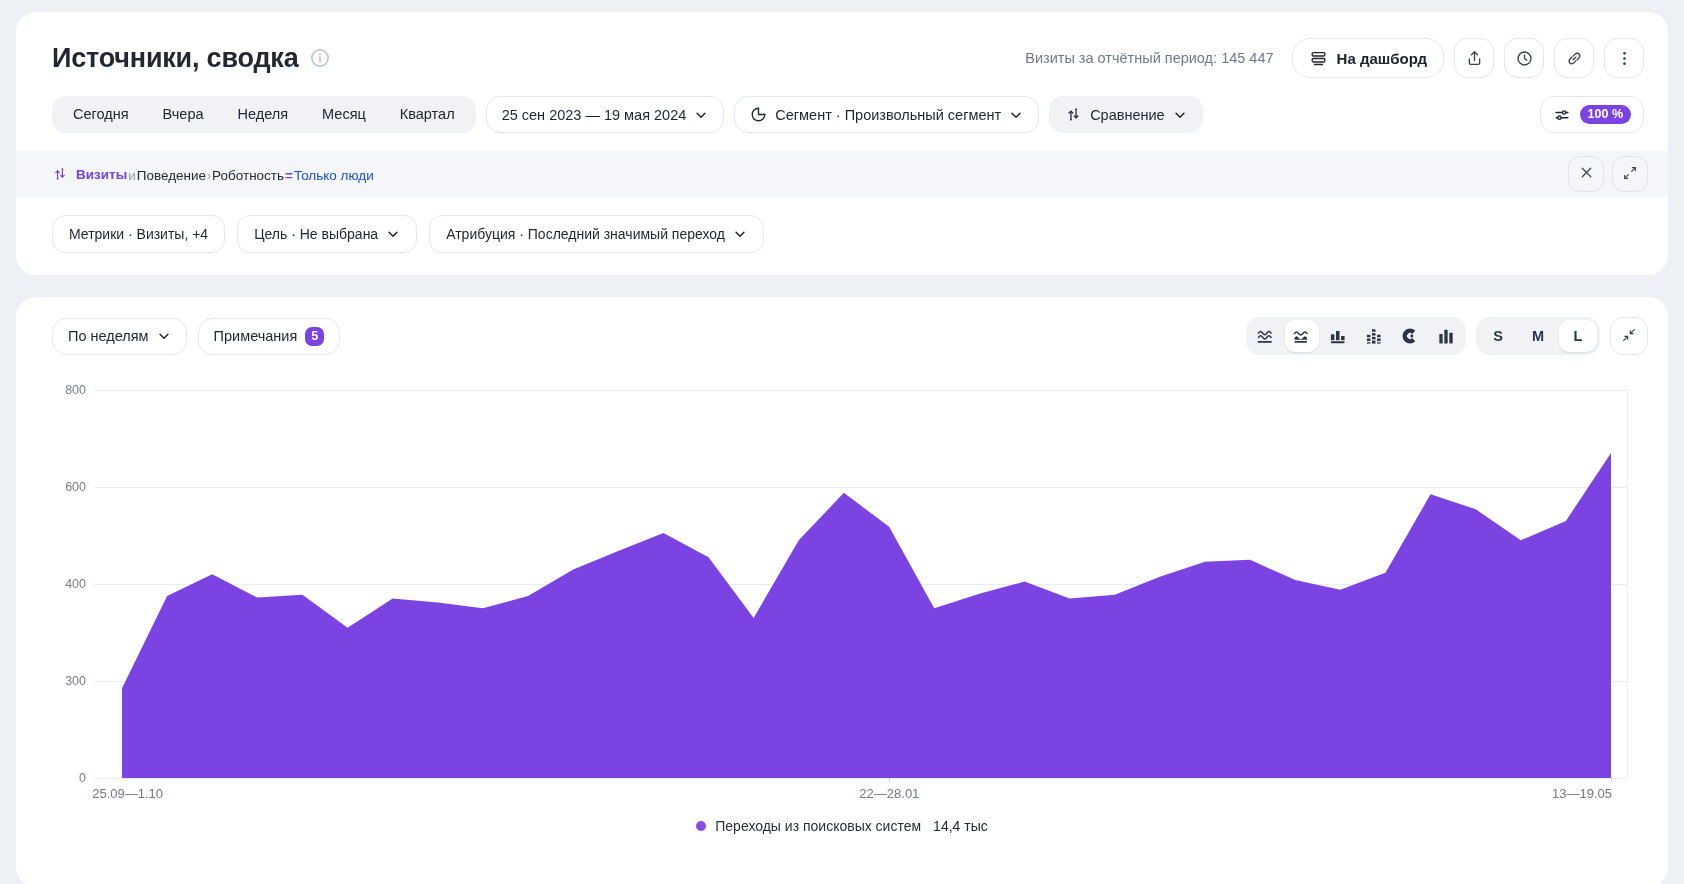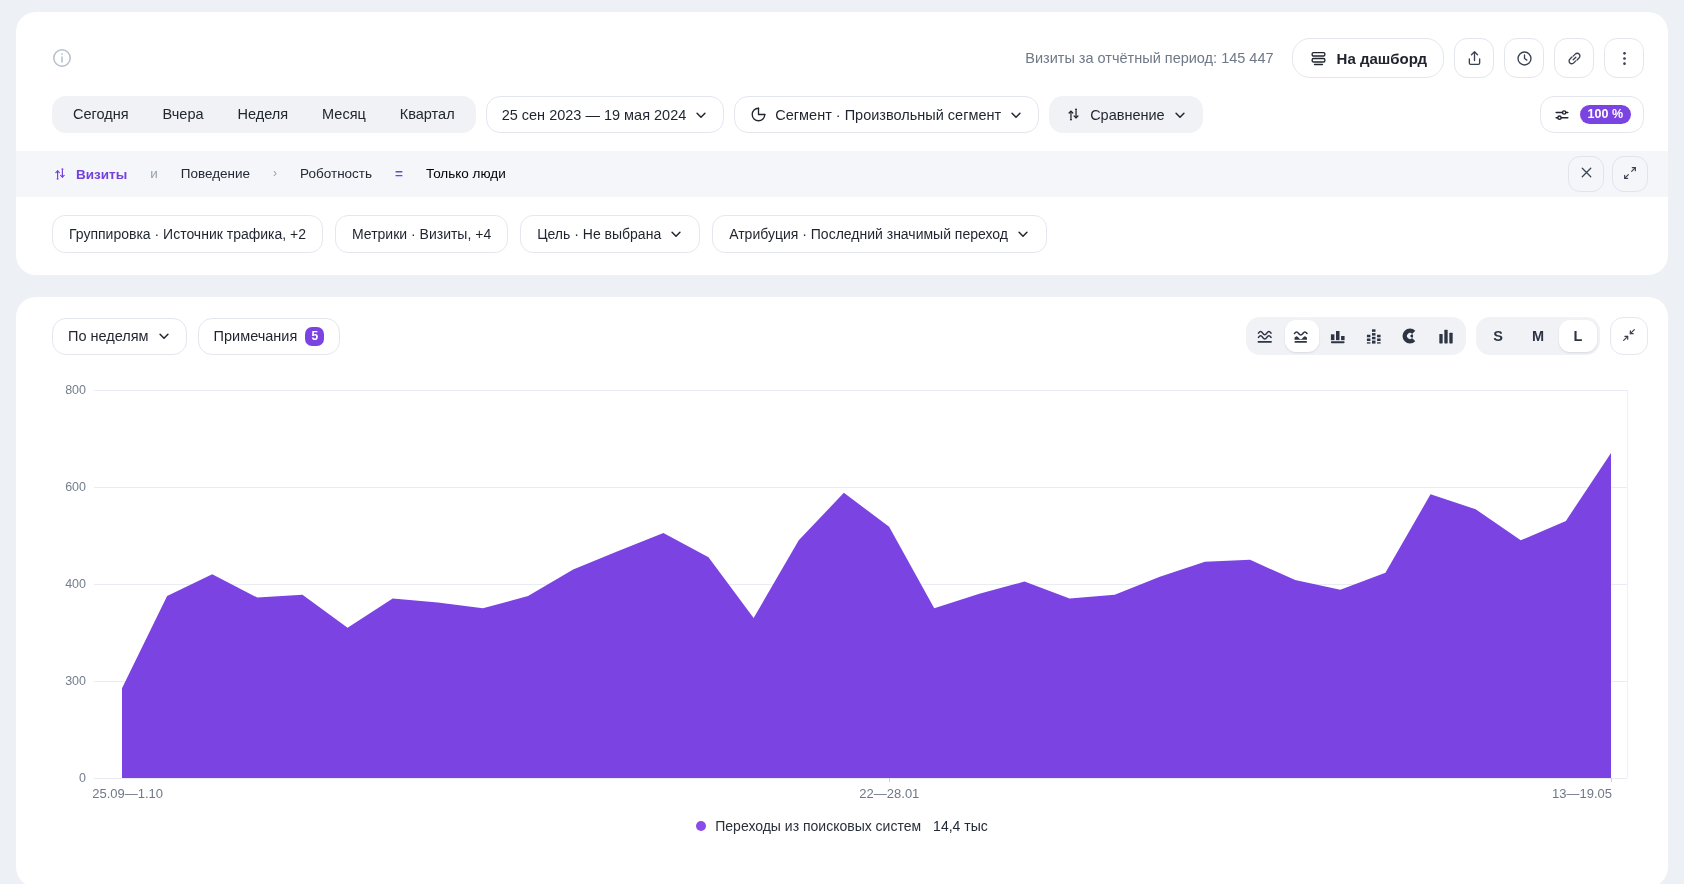--- a/index.html
+++ b/index.html
@@ -42,27 +42,27 @@
     background:#fff; border:1px solid #e3e7ed; border-radius:14px; font-size:14.5px; color:#1f242e; cursor:pointer; white-space:nowrap;
   }
   .select-pill.gray { background:#f0f2f6; border-color:transparent; }
   .chev { width:14px; height:14px; color:#20252f; flex:0 0 auto; }
   .mini-ic { width:17px; height:17px; color:#20252f; flex:0 0 auto; }
   .sampling-pill { display:inline-flex; align-items:center; gap:10px; height:37px; padding:0 12px; background:#fff; border:1px solid #e3e7ed; border-radius:14px; cursor:pointer; }
   .badge { background:#7b44e2; color:#fff; font-size:12.5px; font-weight:700; border-radius:10px; padding:3px 8px; line-height:1; }
 
   
   .filter-band { margin-top:18px; background:#f4f6fa; height:46px; display:flex; align-items:center; justify-content:space-between; padding:0 20px 0 36px; }
-  .fb-left { display:flex; align-items:flex-start; gap:23px; font-size:13.5px; }
+  .fb-left { display:flex; align-items:flex-end; gap:1px; font-size:13.5px; }
   .fb-metric { color:#7342dd; font-weight:600; display:inline-flex; align-items:center; gap:7px; cursor:pointer; }
   .fb-and { color:#97a0ad; }
   .fb-dim { color:#242a35; cursor:pointer; }
   .fb-sep { color:#9aa3b0; font-size:12px; }
   .fb-eq { color:#7342dd; font-weight:700; }
-  .fb-val { color:#000000; cursor:pointer; }
+  .fb-val { color:#1d4ed8; cursor:pointer; }
   .fb-right { display:flex; align-items:center; gap:8px; }
   .sq-btn { width:36px; height:36px; border:1px solid #e0e4eb; border-radius:12px; background:transparent; display:inline-flex; align-items:center; justify-content:center; color:#3a4354; cursor:pointer; }
 
   
   .chips-row { display:flex; align-items:center; gap:12px; padding:18px 24px 0 36px; }
   .chip {
     display:inline-flex; align-items:center; gap:8px; height:38px; padding:0 16px;
     border:1px solid #e4e8ee; border-radius:13px; background:#fff; font-size:14px; color:#1f242e; cursor:pointer; white-space:nowrap;
   }
 
@@ -100,20 +100,21 @@
   .legend-label { color:#2a303b; cursor:pointer; }
   .legend-value { color:#222835; font-weight:400; margin-left:3px; }
 </style>
 </head>
 <body>
 
 <div class="card top">
 
   <div class="header-row">
     <div class="title-wrap">
+      <h1 class="page-title">Источники, сводка</h1>
       <span class="info-icon">
         <svg viewBox="0 0 20 20" width="20" height="20" fill="none" stroke="currentColor" stroke-width="1.5">
           <circle cx="10" cy="10" r="8.2"></circle>
           <path d="M10 9v5" stroke-linecap="round"></path>
           <circle cx="10" cy="6.1" r="0.9" fill="currentColor" stroke="none"></circle>
         </svg>
       </span>
     </div>
     <div class="header-actions">
       <span class="visits-summary">Визиты за отчётный период: 145 447</span>
@@ -266,23 +267,20 @@
             <path d="M9.5 14.5L4 20"></path>
               <path d="M8.5 20H4v-4.5"></path>
           </svg>
         </span>
       </button>
     </div>
   </div>
 
   <div class="chips-row">
     <button class="chip">
-      <span>Группировка · Источник трафика, +2</span>
-    </button>
-    <button class="chip">
       <span>Метрики · Визиты, +4</span>
     </button>
     <button class="chip">
       <span>Цель · Не выбрана</span>
       <span class="chev">
         <svg viewBox="0 0 16 16" width="14" height="14" fill="none" stroke="currentColor" stroke-width="1.7" stroke-linecap="round" stroke-linejoin="round">
             <path d="M3.5 6l4.5 4.5L12.5 6"></path>
           </svg>
       </span>
     </button>

